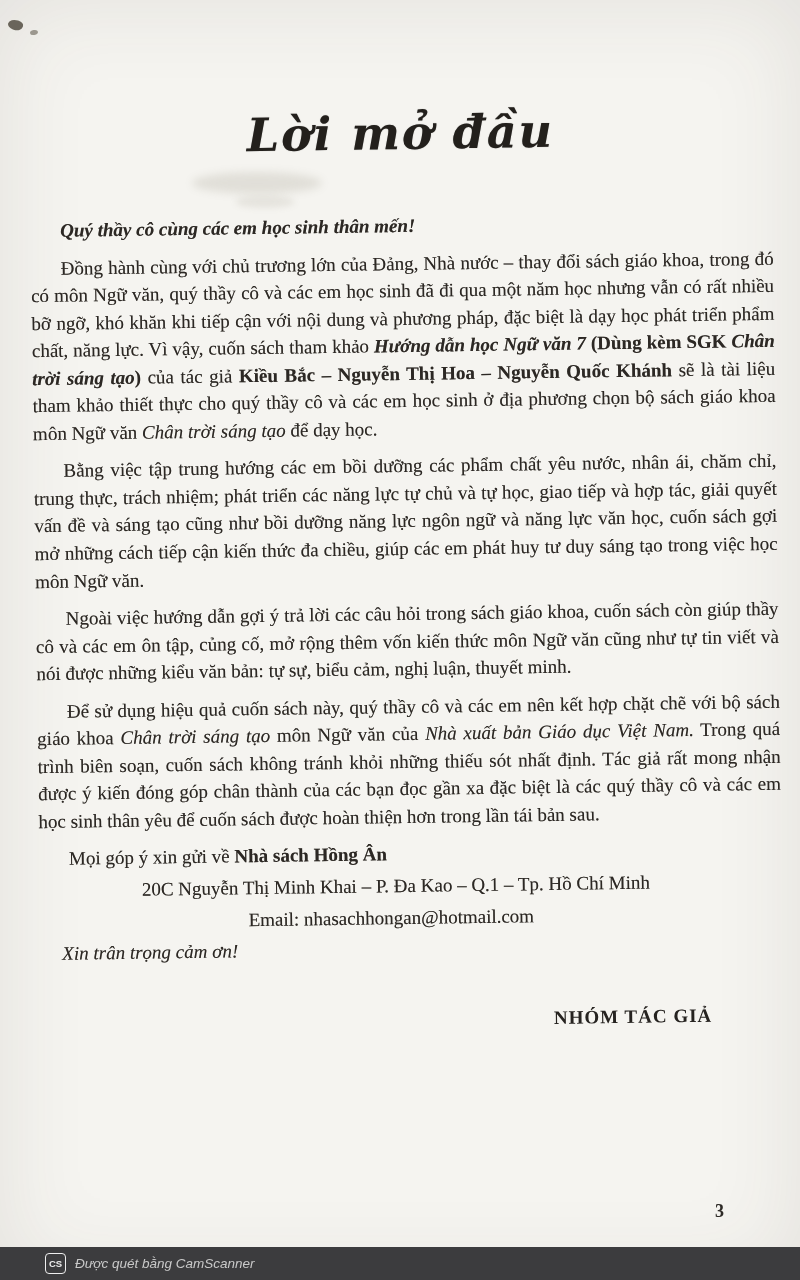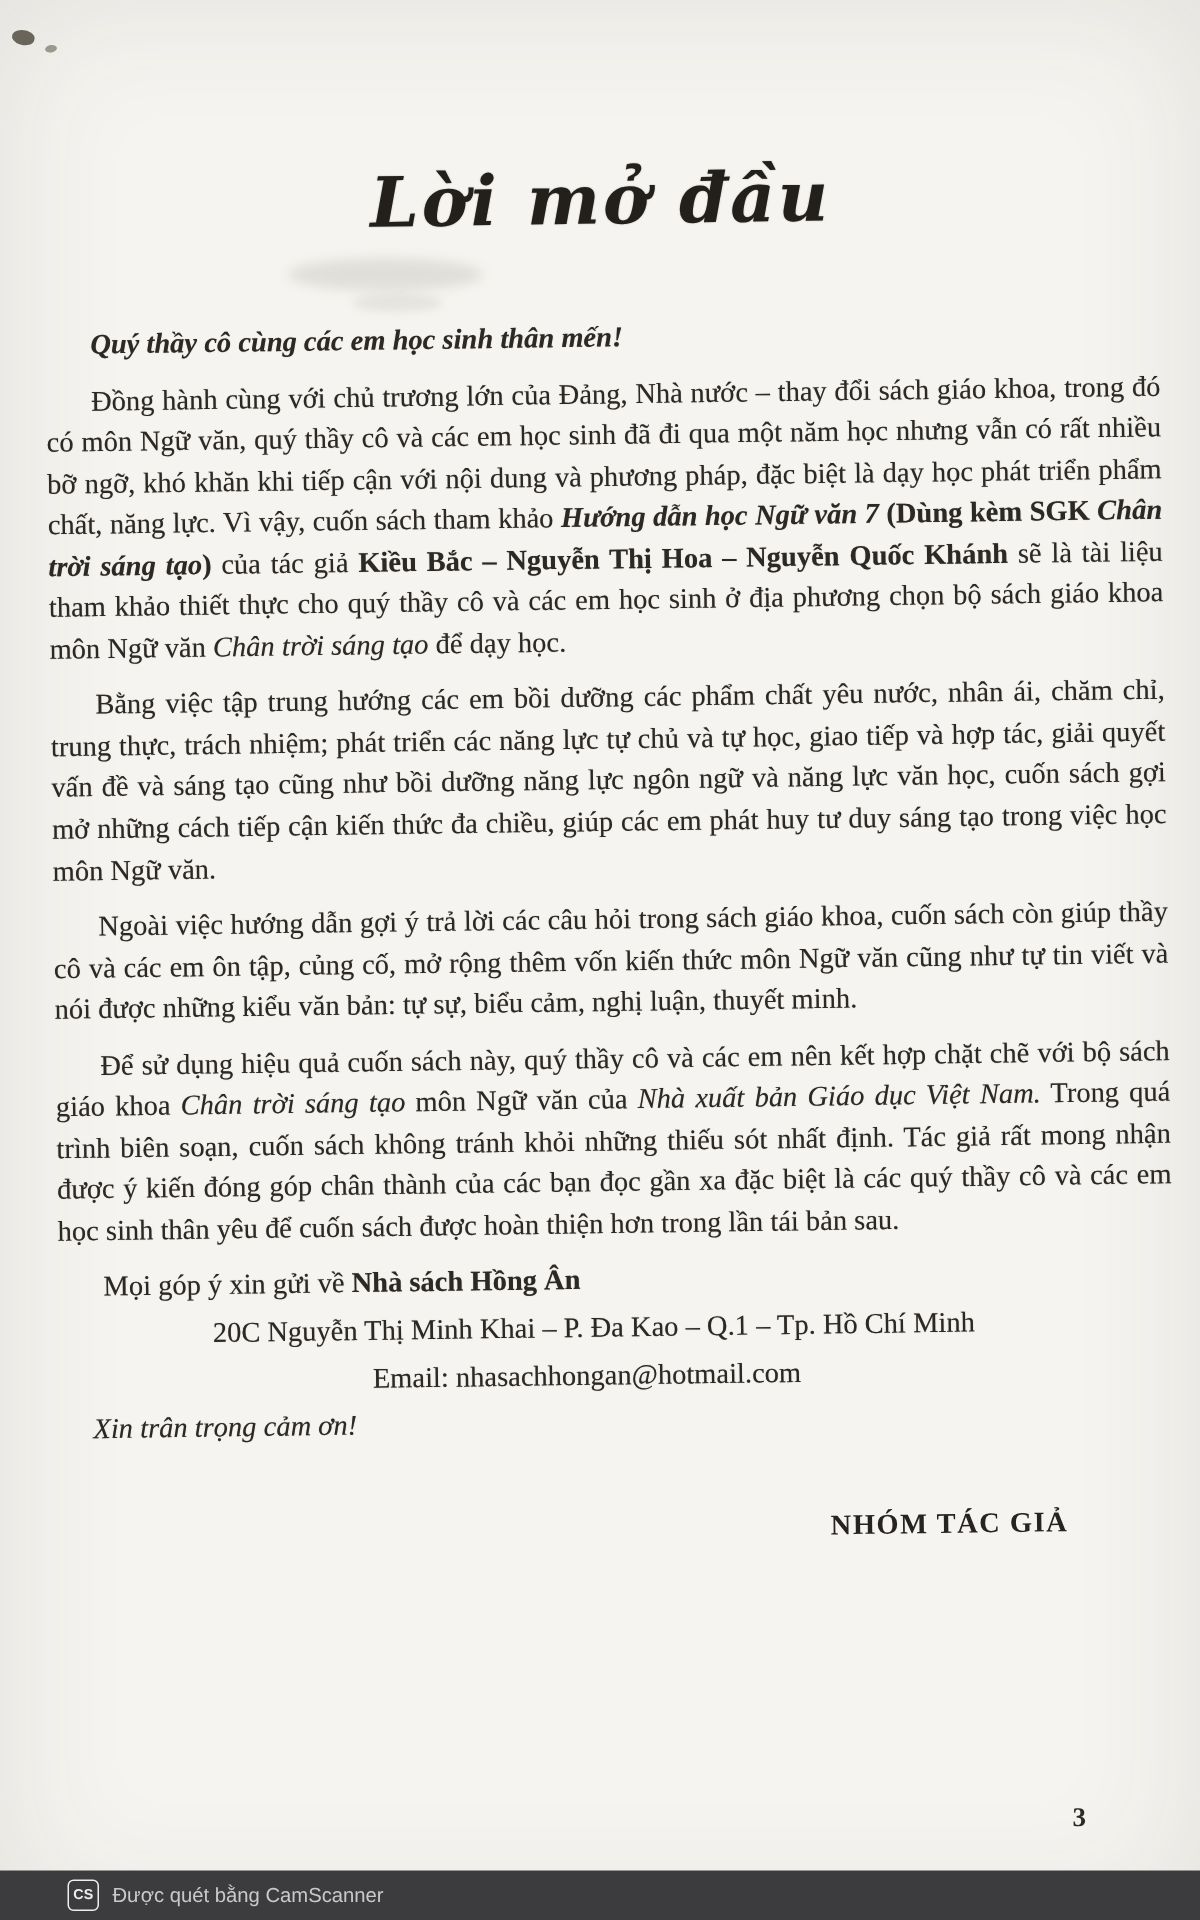--- a/index.html
+++ b/index.html
@@ -105,20 +105,21 @@
     font-weight: 700;
     display: flex;
     align-items: center;
     justify-content: center;
     flex: 0 0 auto;
     margin-left: 36px;
   }
   .footer-text {
     color: #c9c9c9;
     font-size: 13.5px;
+    font-style: italic;
   }
   .artifact {
     position: absolute;
     pointer-events: none;
   }
   .speck-1 {
     left: 8px; top: 20px; width: 15px; height: 10px;
     background: #4a4438; opacity: 0.8;
     border-radius: 60% 40% 55% 45%;
     transform: rotate(18deg);

